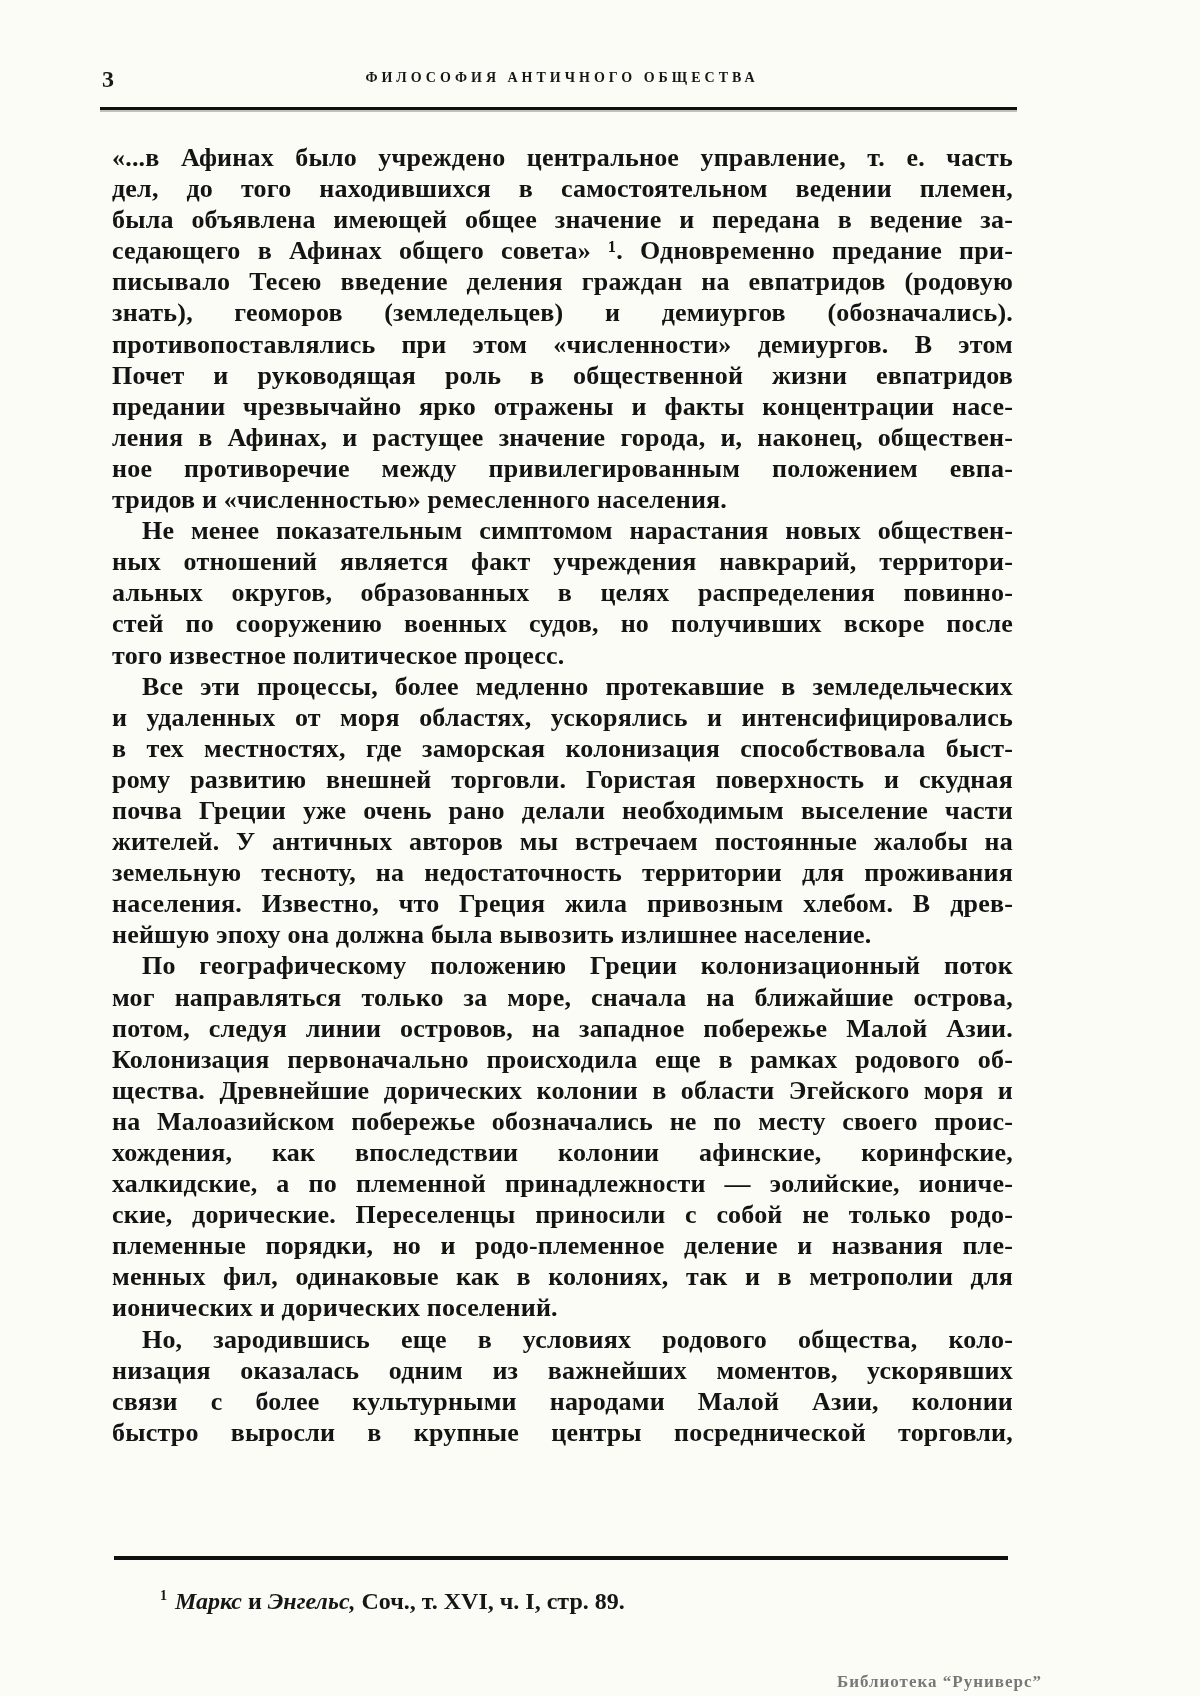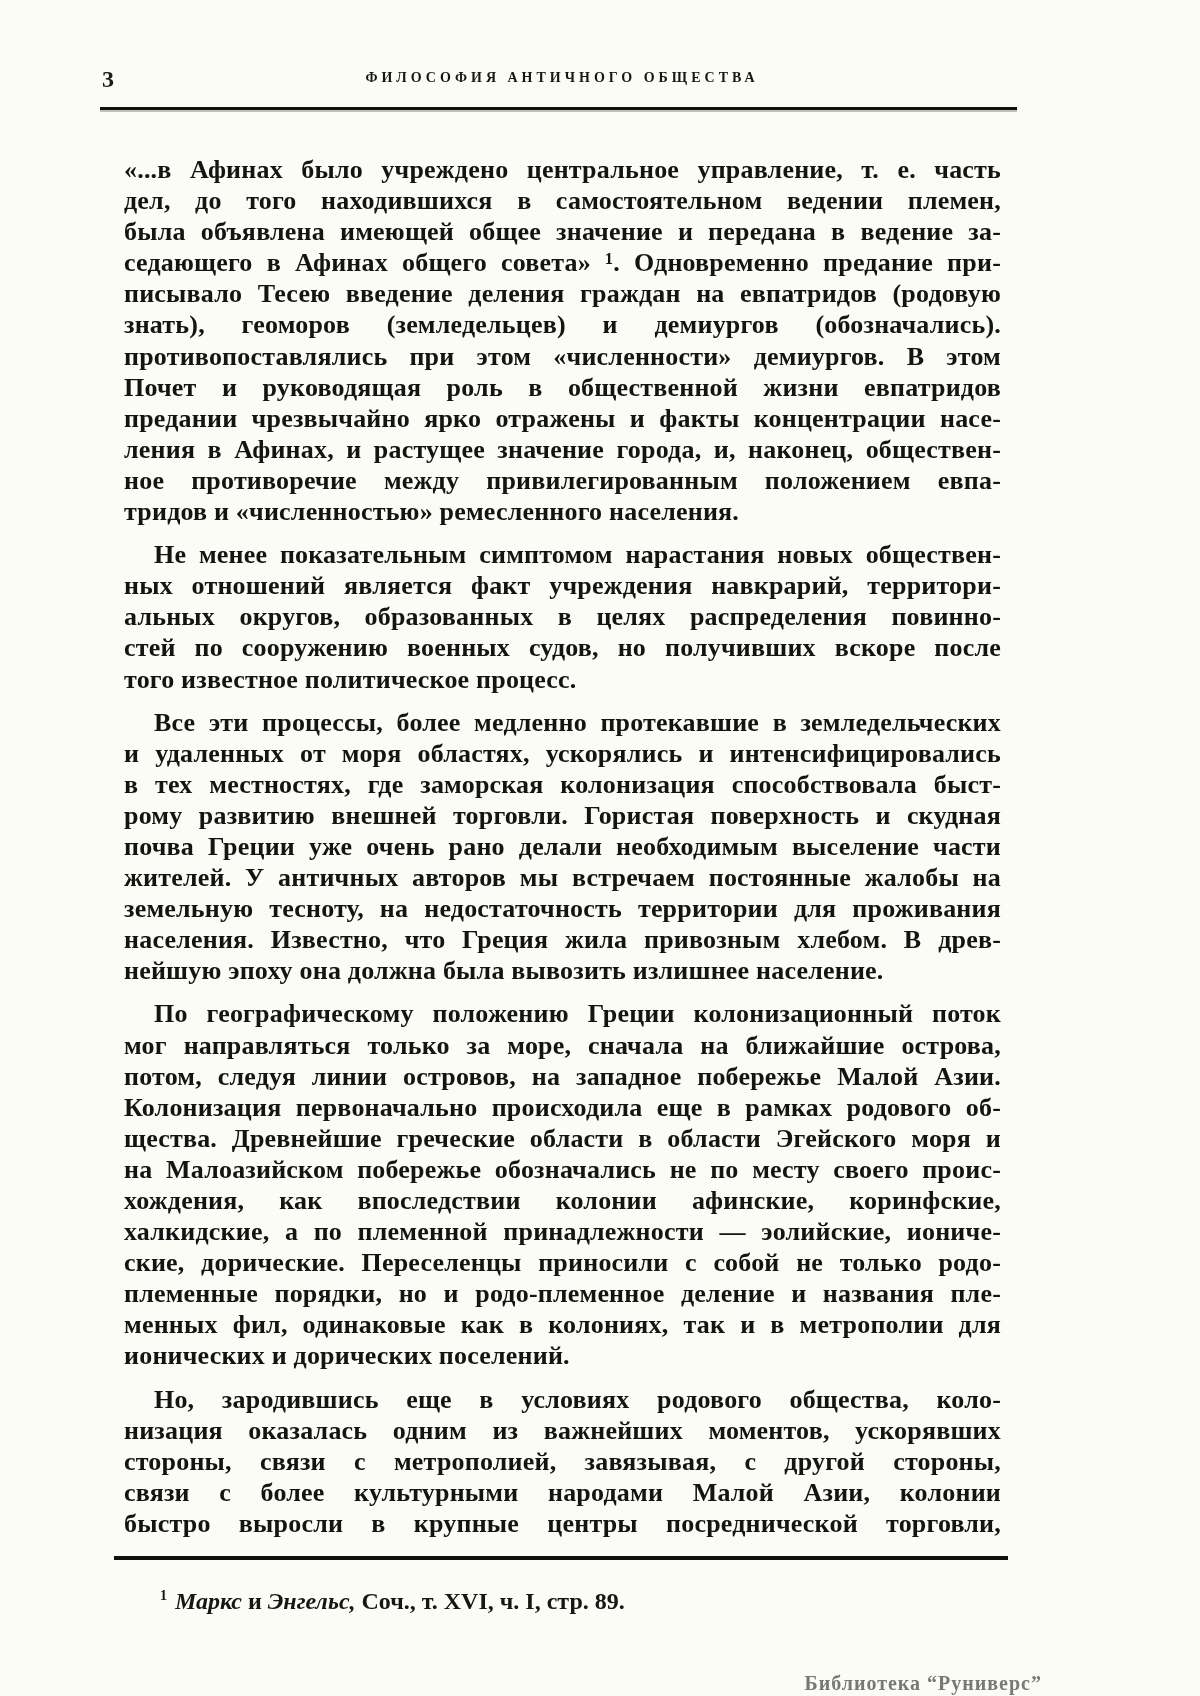--- a/index.html
+++ b/index.html
@@ -25,21 +25,21 @@
     position: absolute; left: 100px; top: 107px;
     width: 917px; height: 3px; background: #101010;
     box-shadow: 0 2px 0 rgba(16,16,16,0.25);
   }
   .body-text {
     position: absolute; left: 112px; top: 142px; width: 901px;
     font-size: 26px; font-weight: bold; line-height: 31.1px;
     letter-spacing: 0.2px;
     color: #141414;
   }
-  .para { margin: 12px; }
+  .para { margin: 0; }
   .tline {
     text-align: justify;
     text-align-last: justify;
     white-space: normal;
   }
   .tline.lastline { text-align-last: left; }
   .tline.indent { text-indent: 30px; }
   .footnote-rule {
     position: absolute; left: 114px; top: 1556px;
     width: 894px; height: 4px; background: #101010;
@@ -48,21 +48,21 @@
     position: absolute; left: 112px; top: 1588px; width: 900px;
     padding-left: 48px; box-sizing: border-box;
     font-size: 24px; font-weight: bold; color: #161616;
   }
   .footnote sup {
     font-size: 14px; vertical-align: super; margin-right: 8px;
   }
   .footnote .it { font-style: italic; }
   .watermark {
     position: absolute; right: 158px; top: 1672px;
-    font-size: 20px; font-weight: bold; color: #787878;
+    font-size: 17px; font-weight: bold; color: #787878;
     letter-spacing: 1px;
   }
 </style>
 </head>
 <body>
 
 <div class="page-number">3</div>
 
 <div class="running-title">ФИЛОСОФИЯ АНТИЧНОГО ОБЩЕСТВА</div>
 
@@ -99,33 +99,32 @@
       <div class="tline">жителей. У античных авторов мы встречаем постоянные жалобы на</div>
       <div class="tline">земельную тесноту, на недостаточность территории для проживания</div>
       <div class="tline">населения. Известно, что Греция жила привозным хлебом. В древ-</div>
       <div class="tline lastline">нейшую эпоху она должна была вывозить излишнее население.</div>
     </div>
     <div class="para">
       <div class="tline indent">По географическому положению Греции колонизационный поток</div>
       <div class="tline">мог направляться только за море, сначала на ближайшие острова,</div>
       <div class="tline">потом, следуя линии островов, на западное побережье Малой Азии.</div>
       <div class="tline">Колонизация первоначально происходила еще в рамках родового об-</div>
-      <div class="tline">щества. Древнейшие греческие области в области Эгейского моря и</div>
+      <div class="tline">щества. Древнейшие дорических колонии в области Эгейского моря и</div>
       <div class="tline">на Малоазийском побережье обозначались не по месту своего проис-</div>
       <div class="tline">хождения, как впоследствии колонии афинские, коринфские,</div>
       <div class="tline">халкидские, а по племенной принадлежности — эолийские, иониче-</div>
       <div class="tline">ские, дорические. Переселенцы приносили с собой не только родо-</div>
       <div class="tline">племенные порядки, но и родо-племенное деление и названия пле-</div>
       <div class="tline">менных фил, одинаковые как в колониях, так и в метрополии для</div>
       <div class="tline lastline">ионических и дорических поселений.</div>
     </div>
     <div class="para">
       <div class="tline indent">Но, зародившись еще в условиях родового общества, коло-</div>
       <div class="tline">низация оказалась одним из важнейших моментов, ускорявших</div>
-      <div class="tline">стороны, связи с метрополией, завязывая, с другой стороны,</div>
       <div class="tline">связи с более культурными народами Малой Азии, колонии</div>
       <div class="tline">быстро выросли в крупные центры посреднической торговли,</div>
     </div>
   </div>
 
 <div class="footnote-rule"></div>
 
 <div class="footnote"><sup>1</sup><span class="it">Маркс</span> <span>и</span> <span class="it">Энгельс,</span> <span>Соч., т. XVI, ч. I, стр. 89.</span></div>
 
 <div class="watermark">Библиотека “Руниверс”</div>

